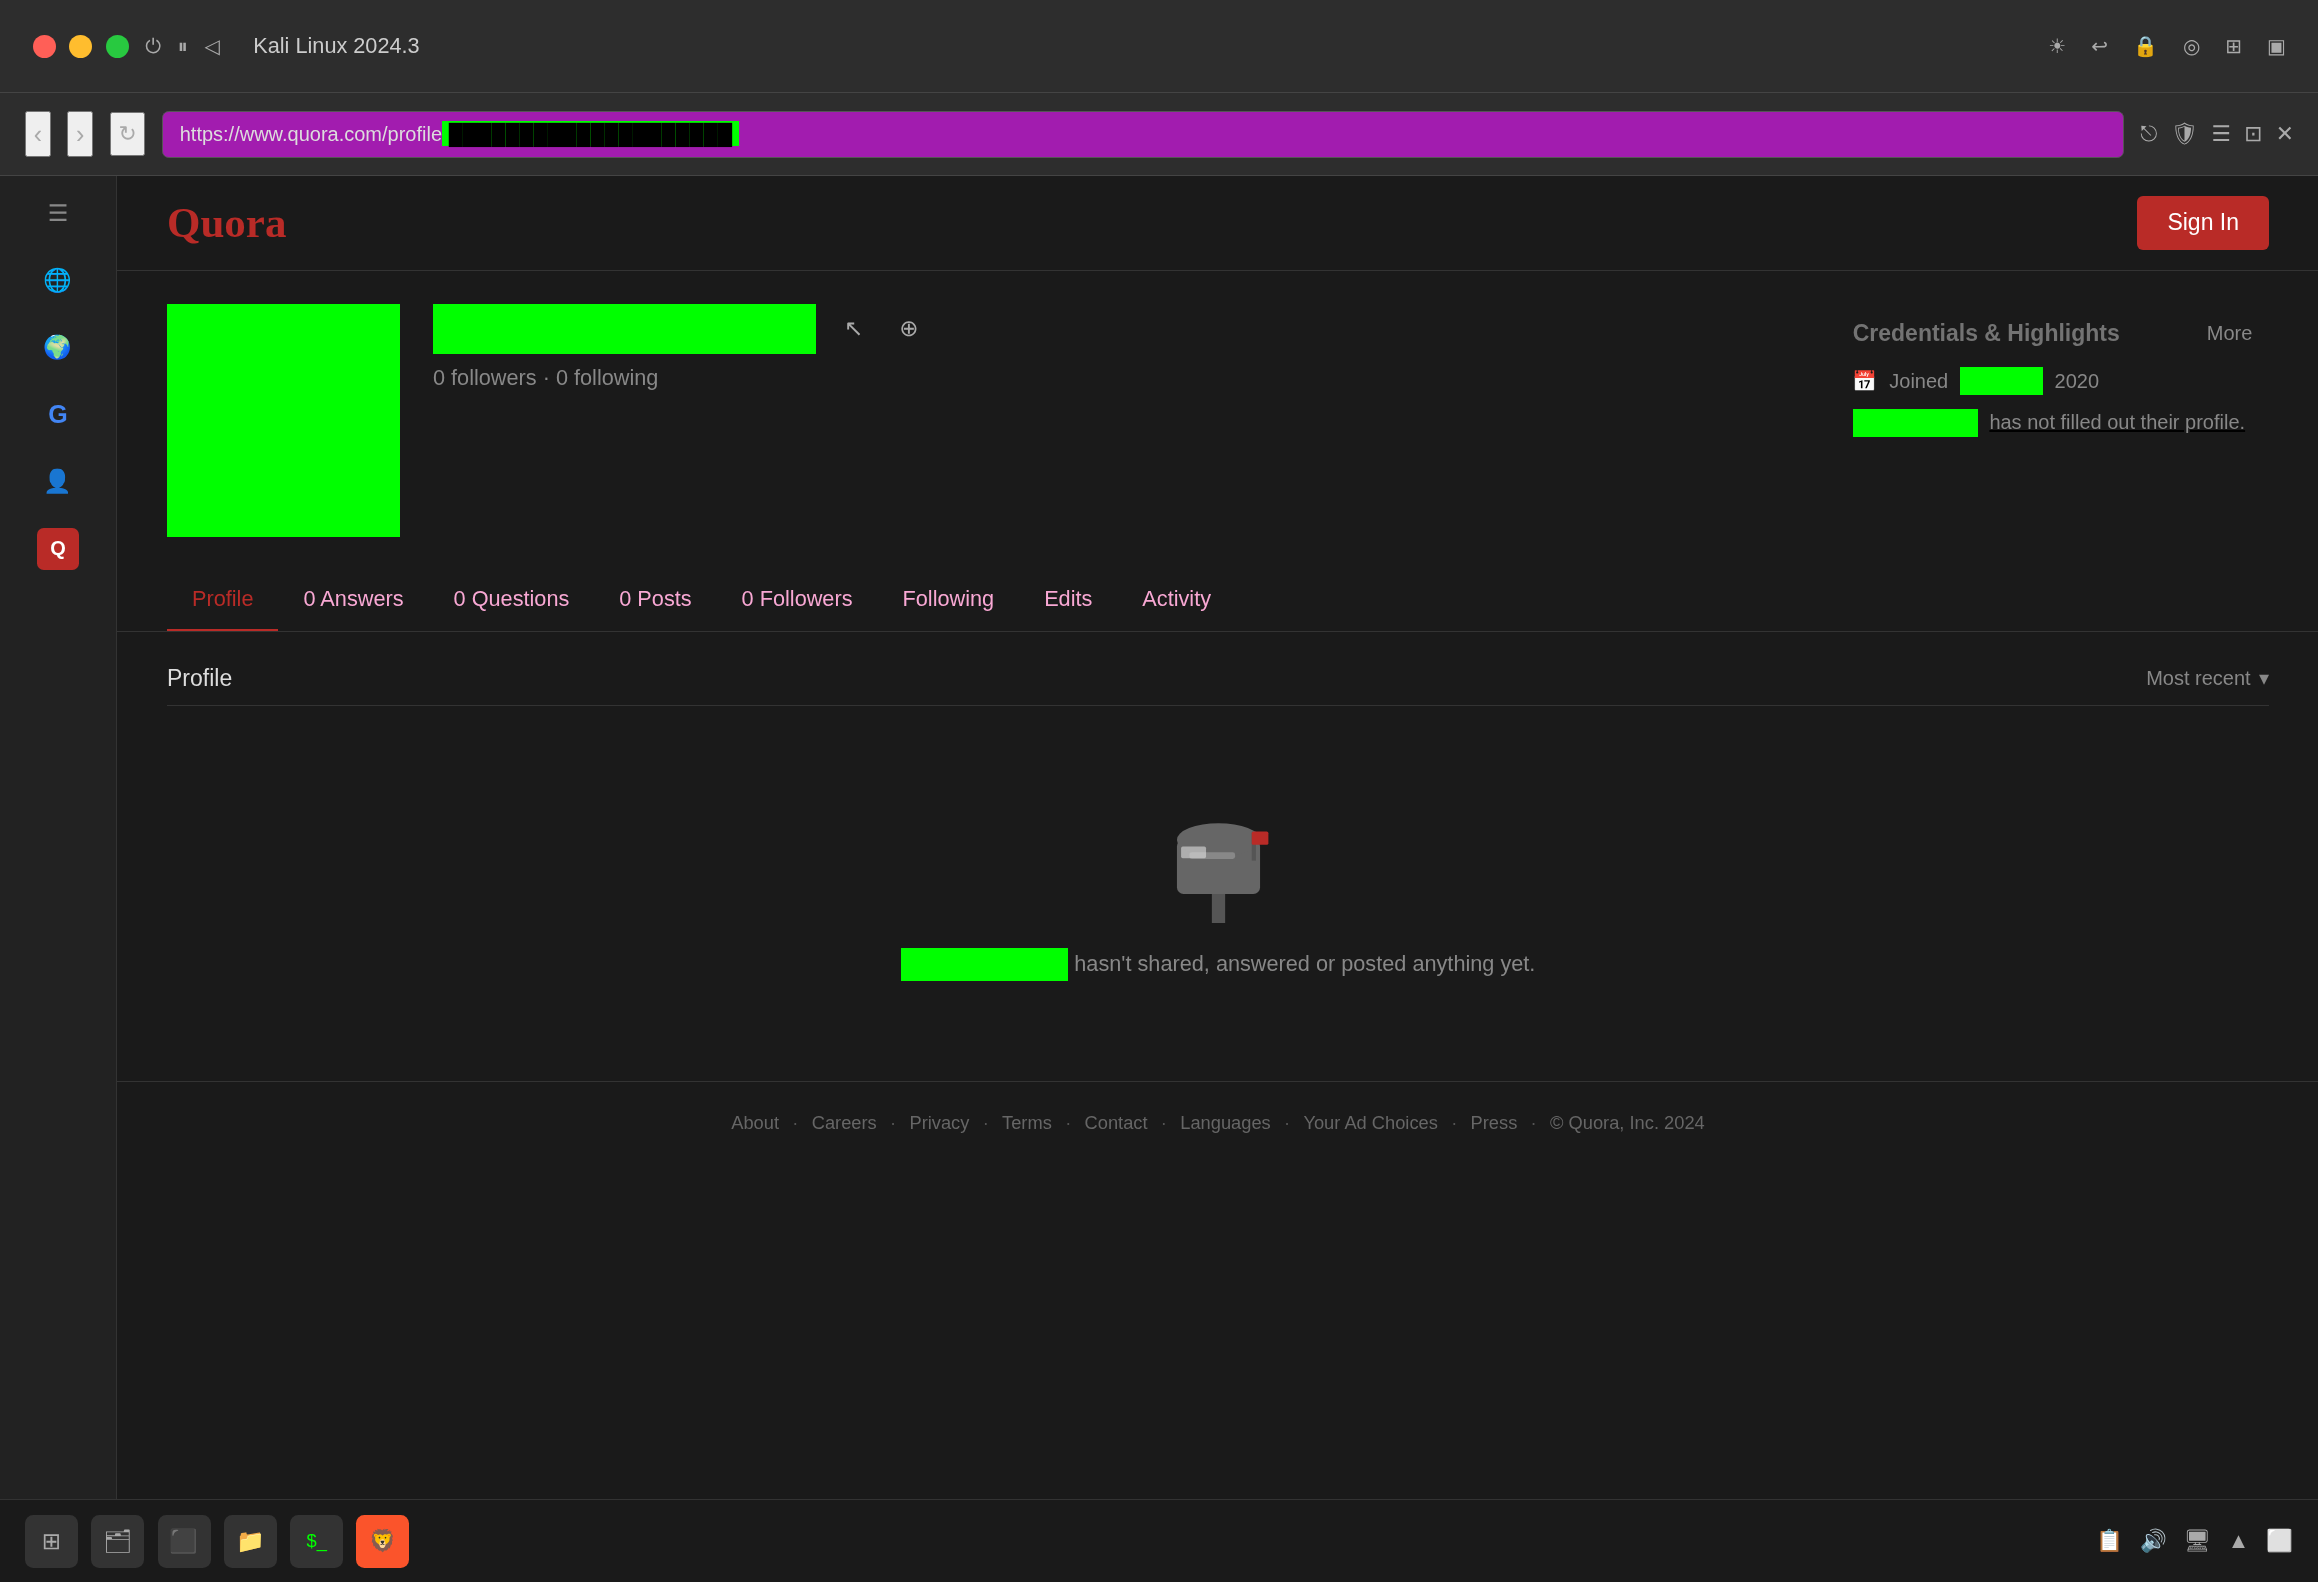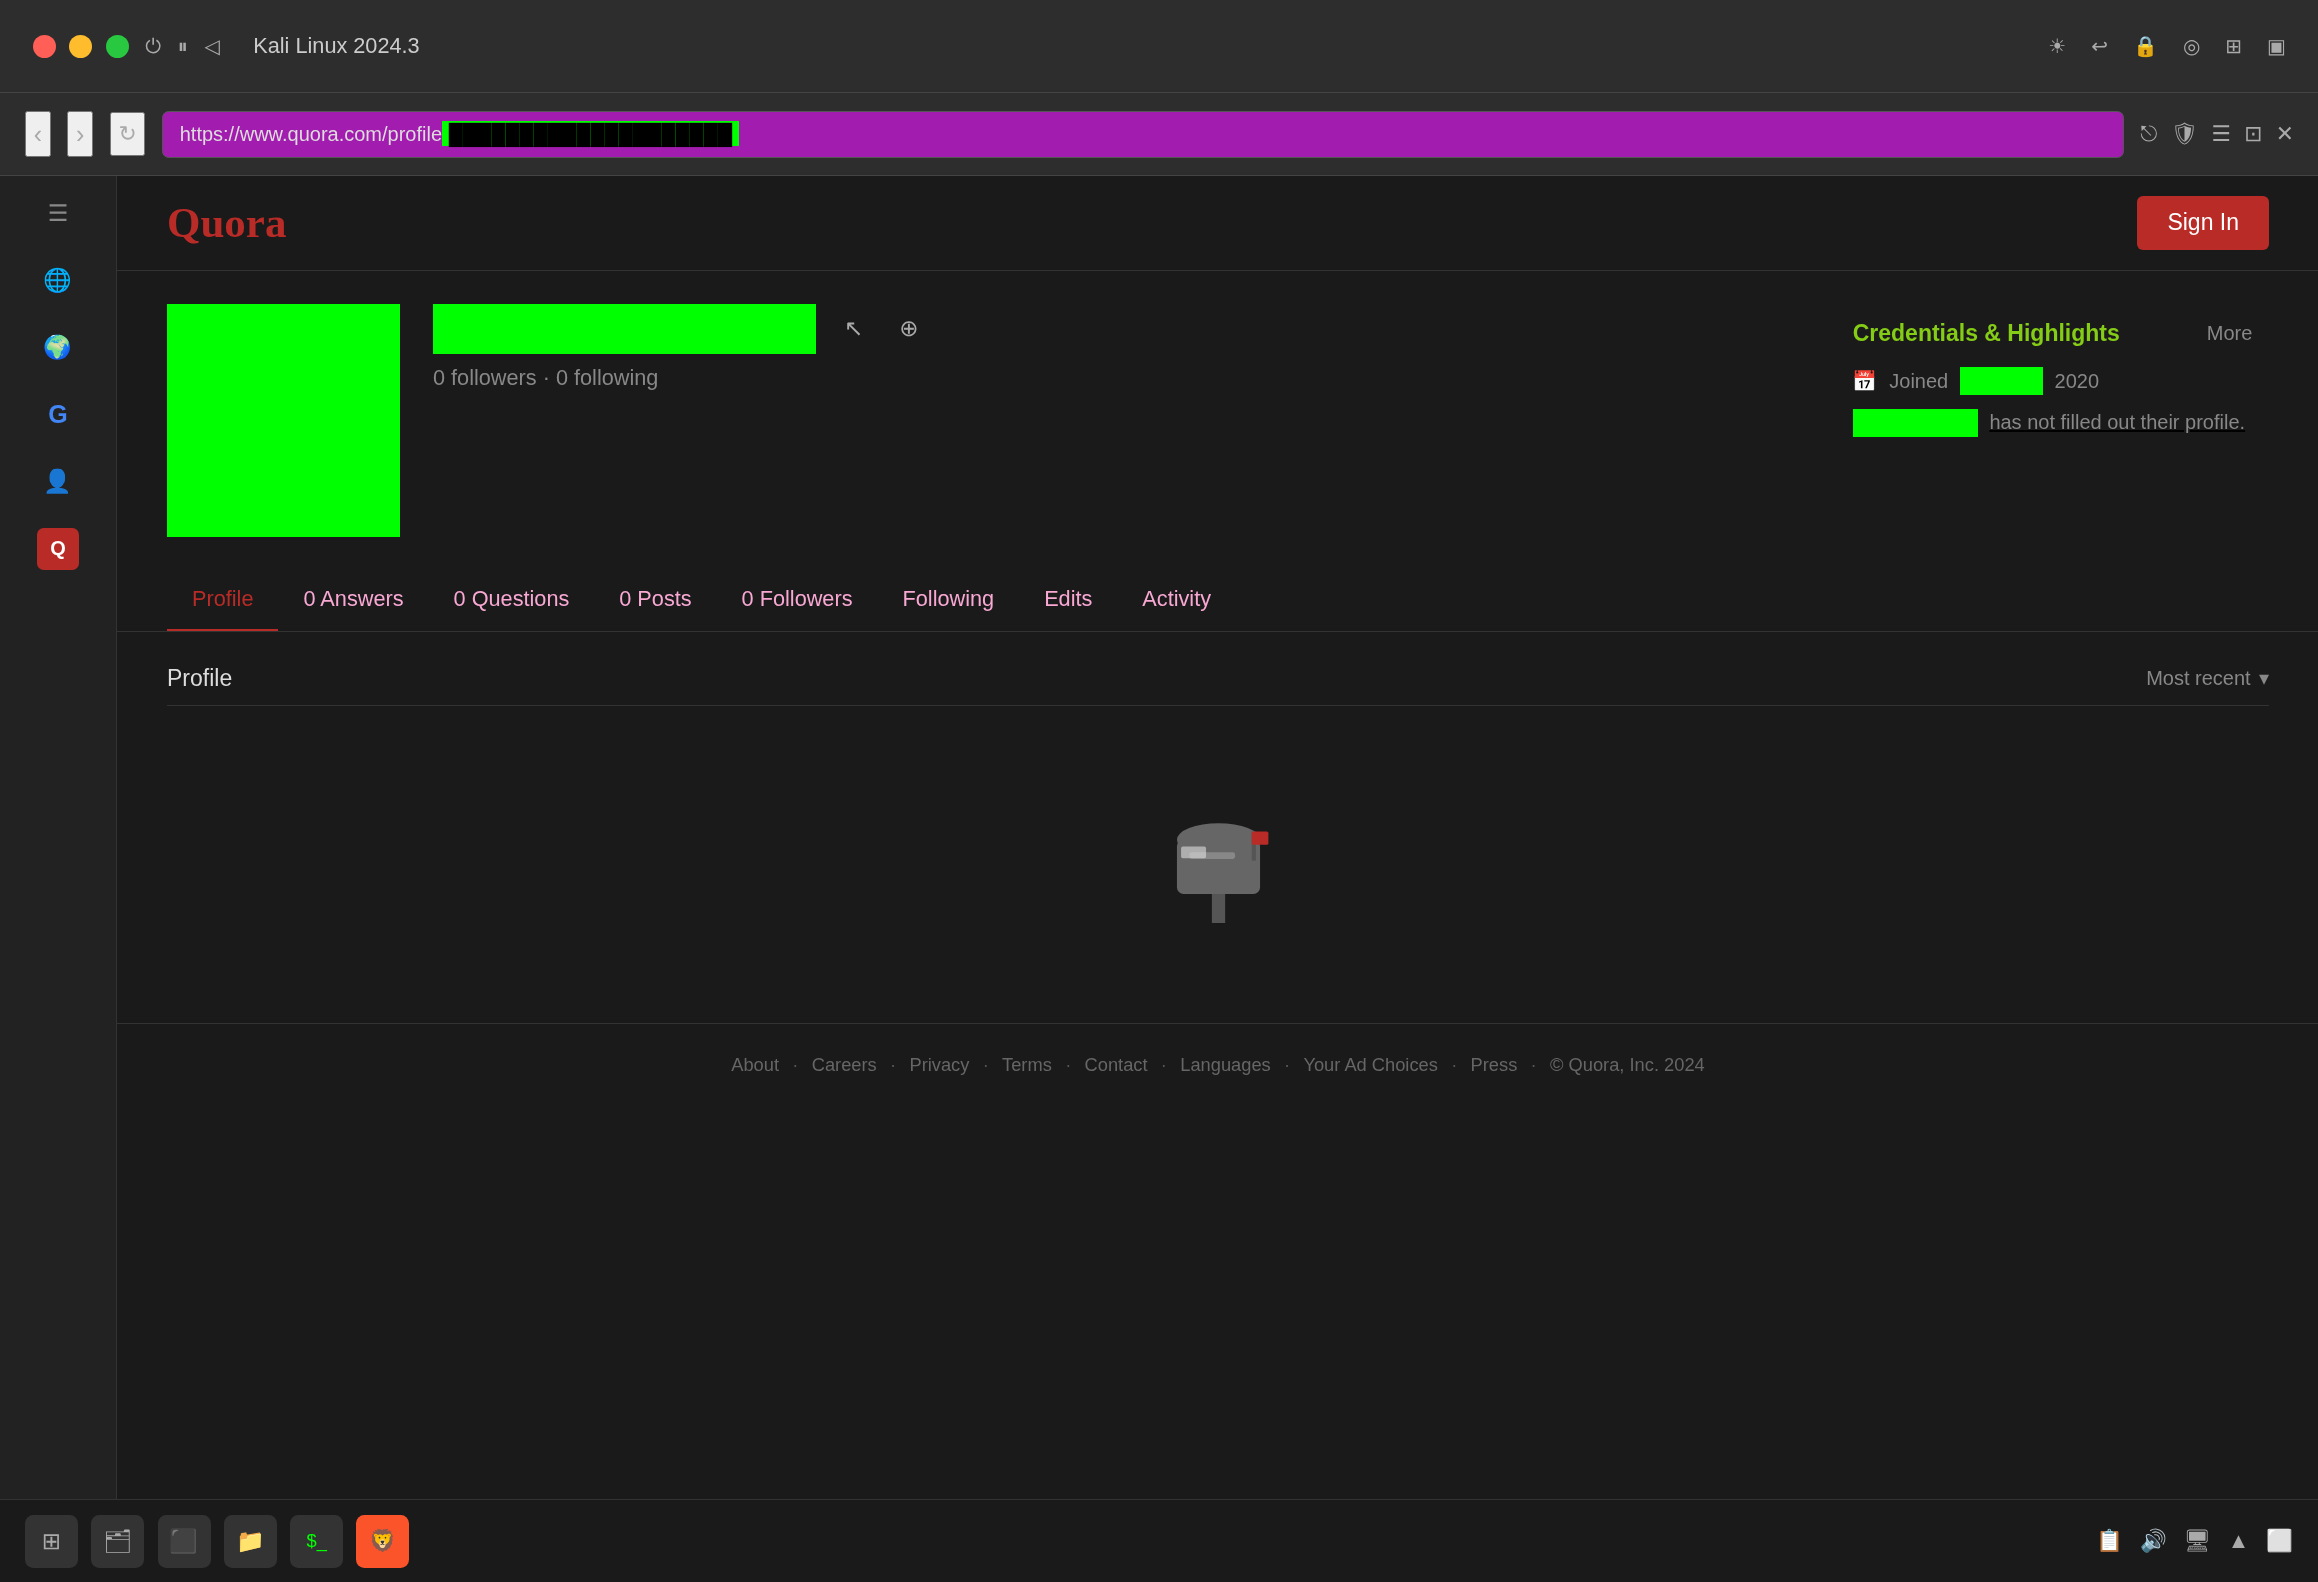--- a/index.html
+++ b/index.html
@@ -240,21 +240,21 @@
       width: 433px;
       padding: 16.7px;
     }
     .credentials-header {
       display: flex;
       justify-content: space-between;
       align-items: center;
       margin-bottom: 20px;
     }
     .credentials-title {
-      color: #84cc16;
+      color: #737373;
       font-size: 23px;
       font-weight: 600;
     }
     .more-link {
       color: #888;
       font-size: 20px;
       cursor: pointer;
     }
     .joined-row {
       display: flex;
@@ -557,20 +557,24 @@
             <ellipse cx="80" cy="60" rx="50" ry="20" fill="#666"></ellipse>
 
             <rect x="45" y="75" width="55" height="8" rx="3" fill="#888"></rect>
 
             <rect x="120" y="50" width="5" height="35" fill="#555"></rect>
             <rect x="120" y="50" width="20" height="16" rx="2" fill="#b92b27"></rect>
 
             <rect x="35" y="68" width="30" height="14" rx="2" fill="#ddd" opacity="0.6"></rect>
           </svg>
 
+          <div class="empty-text-row">
+            <span class="name-block-inline"></span>
+            <span>hasn't shared, answered or posted anything yet.</span>
+          </div>
         </div>
       </div>
 
       <div class="quora-footer">
         <div class="footer-links">
           <a class="footer-link">About</a>
           <span class="footer-separator">·</span>
           <a class="footer-link">Careers</a>
           <span class="footer-separator">·</span>
           <a class="footer-link">Privacy</a>

